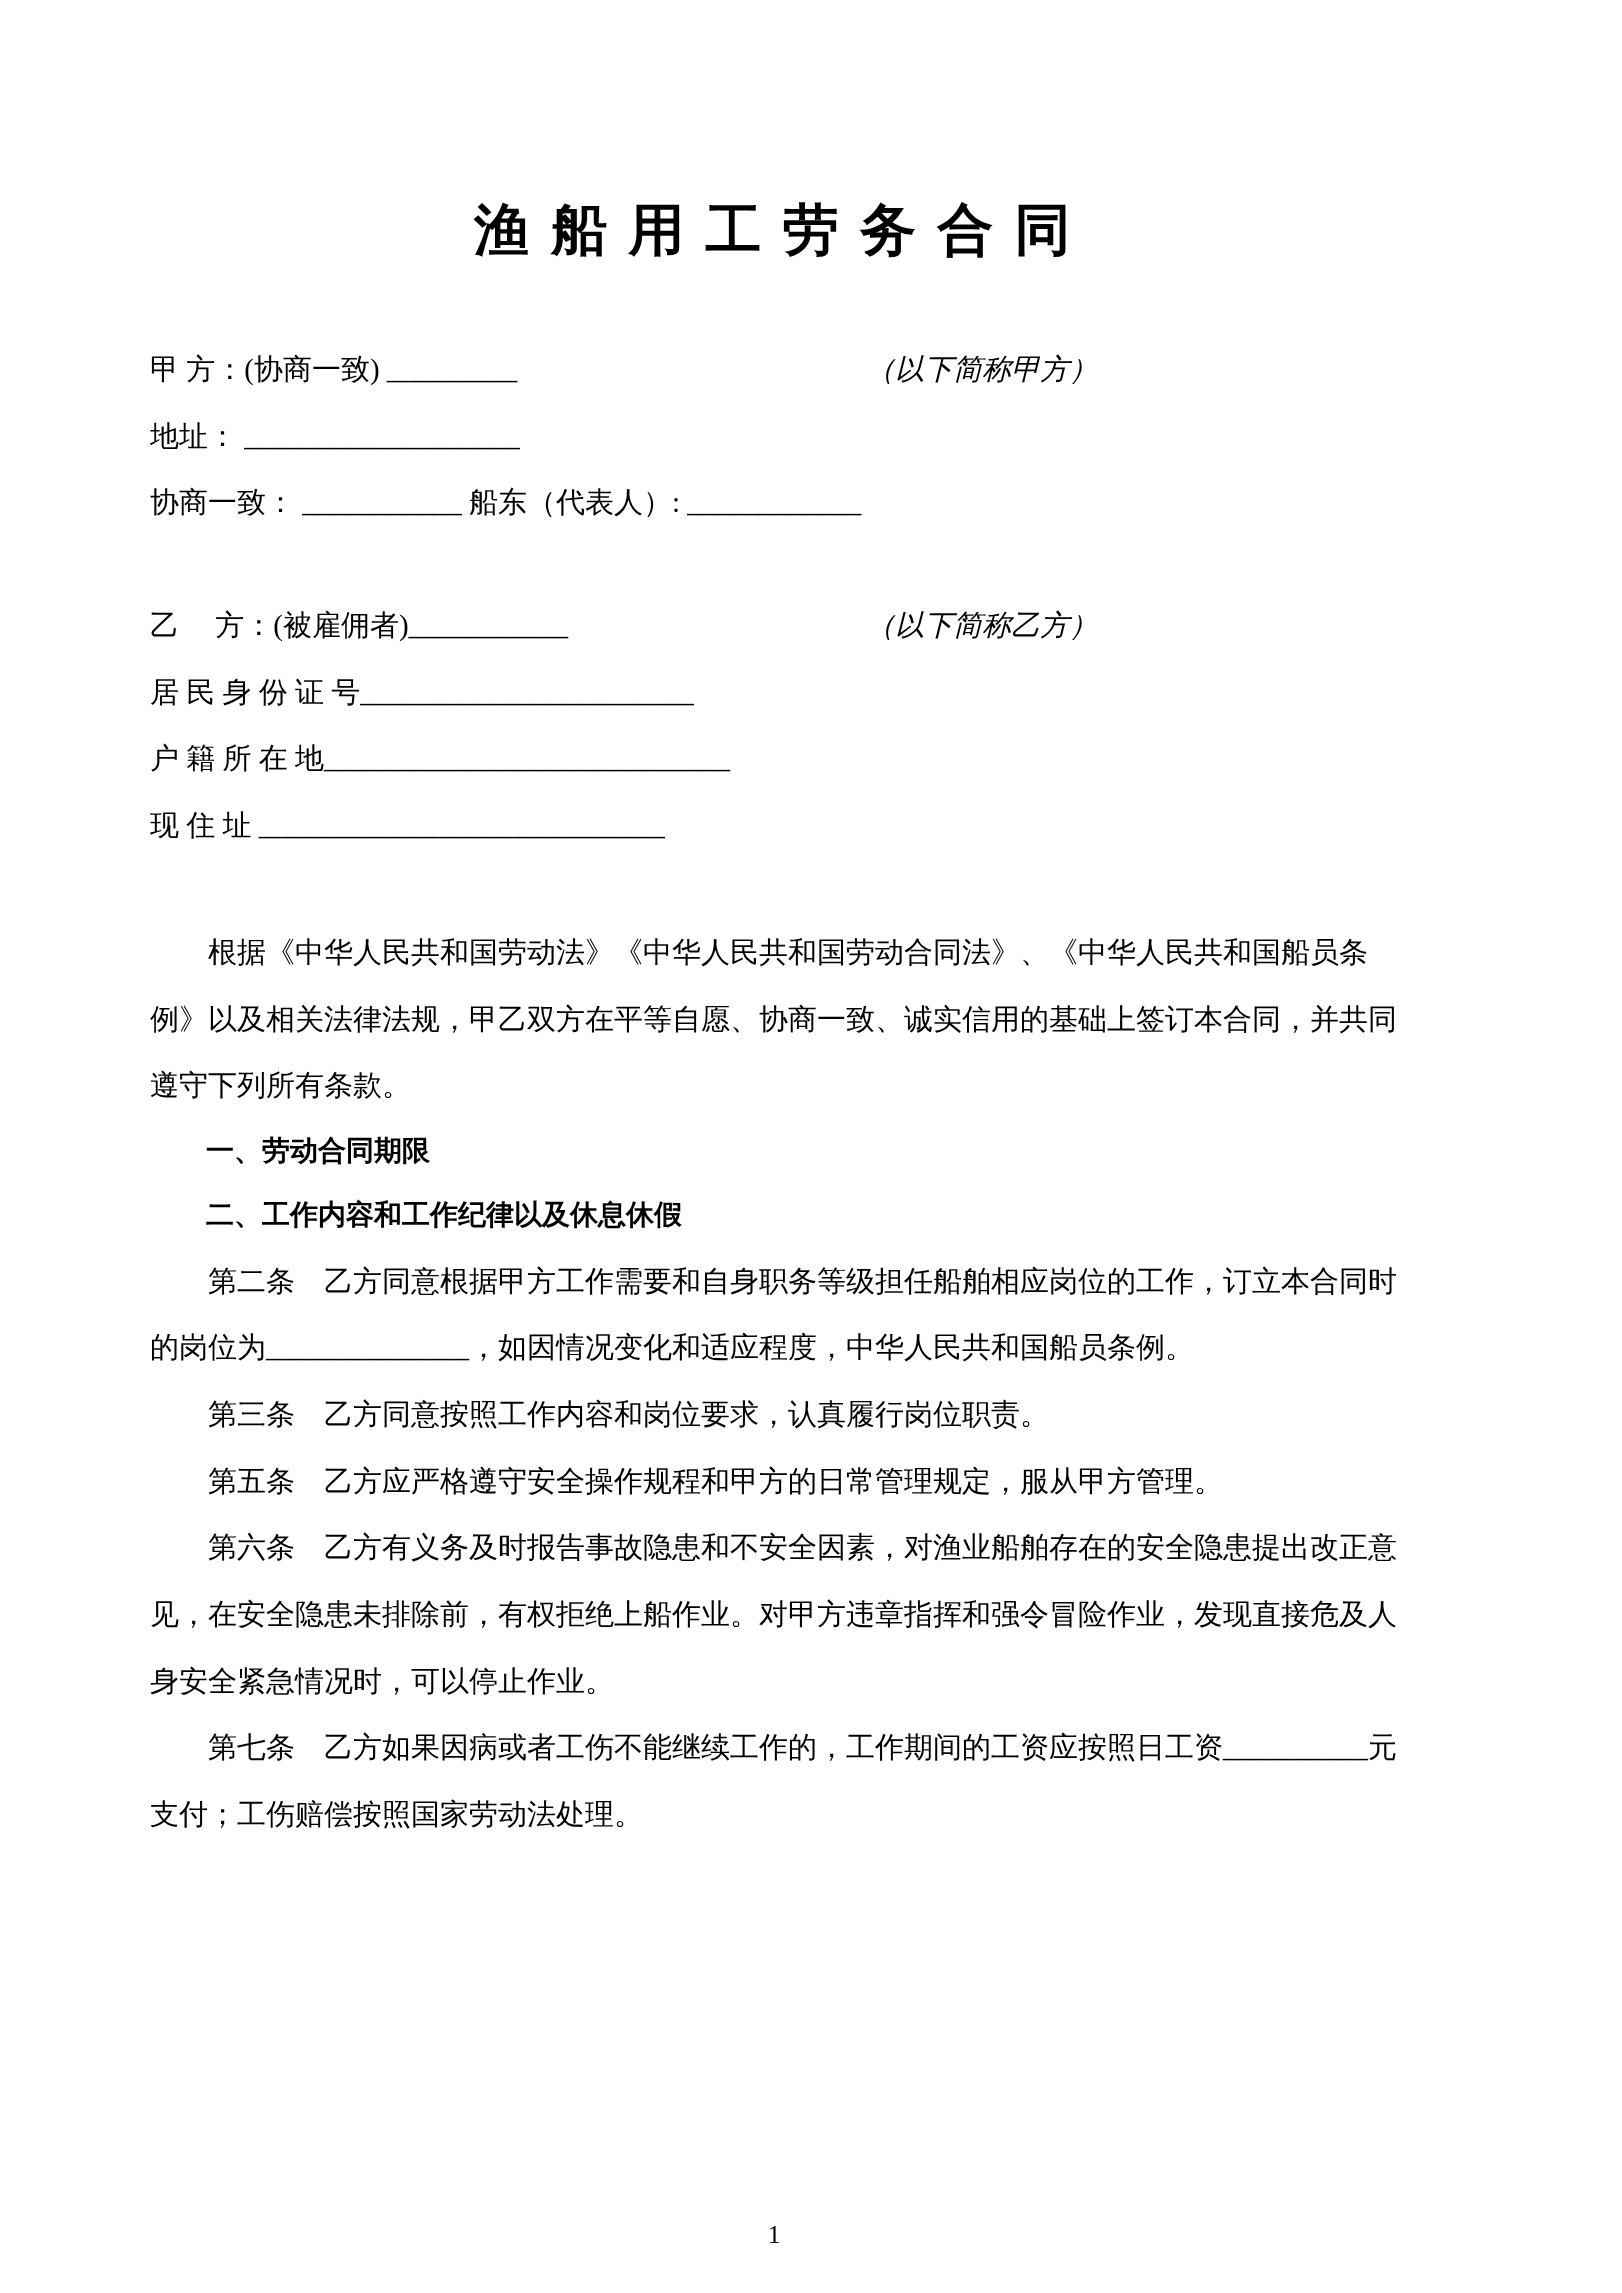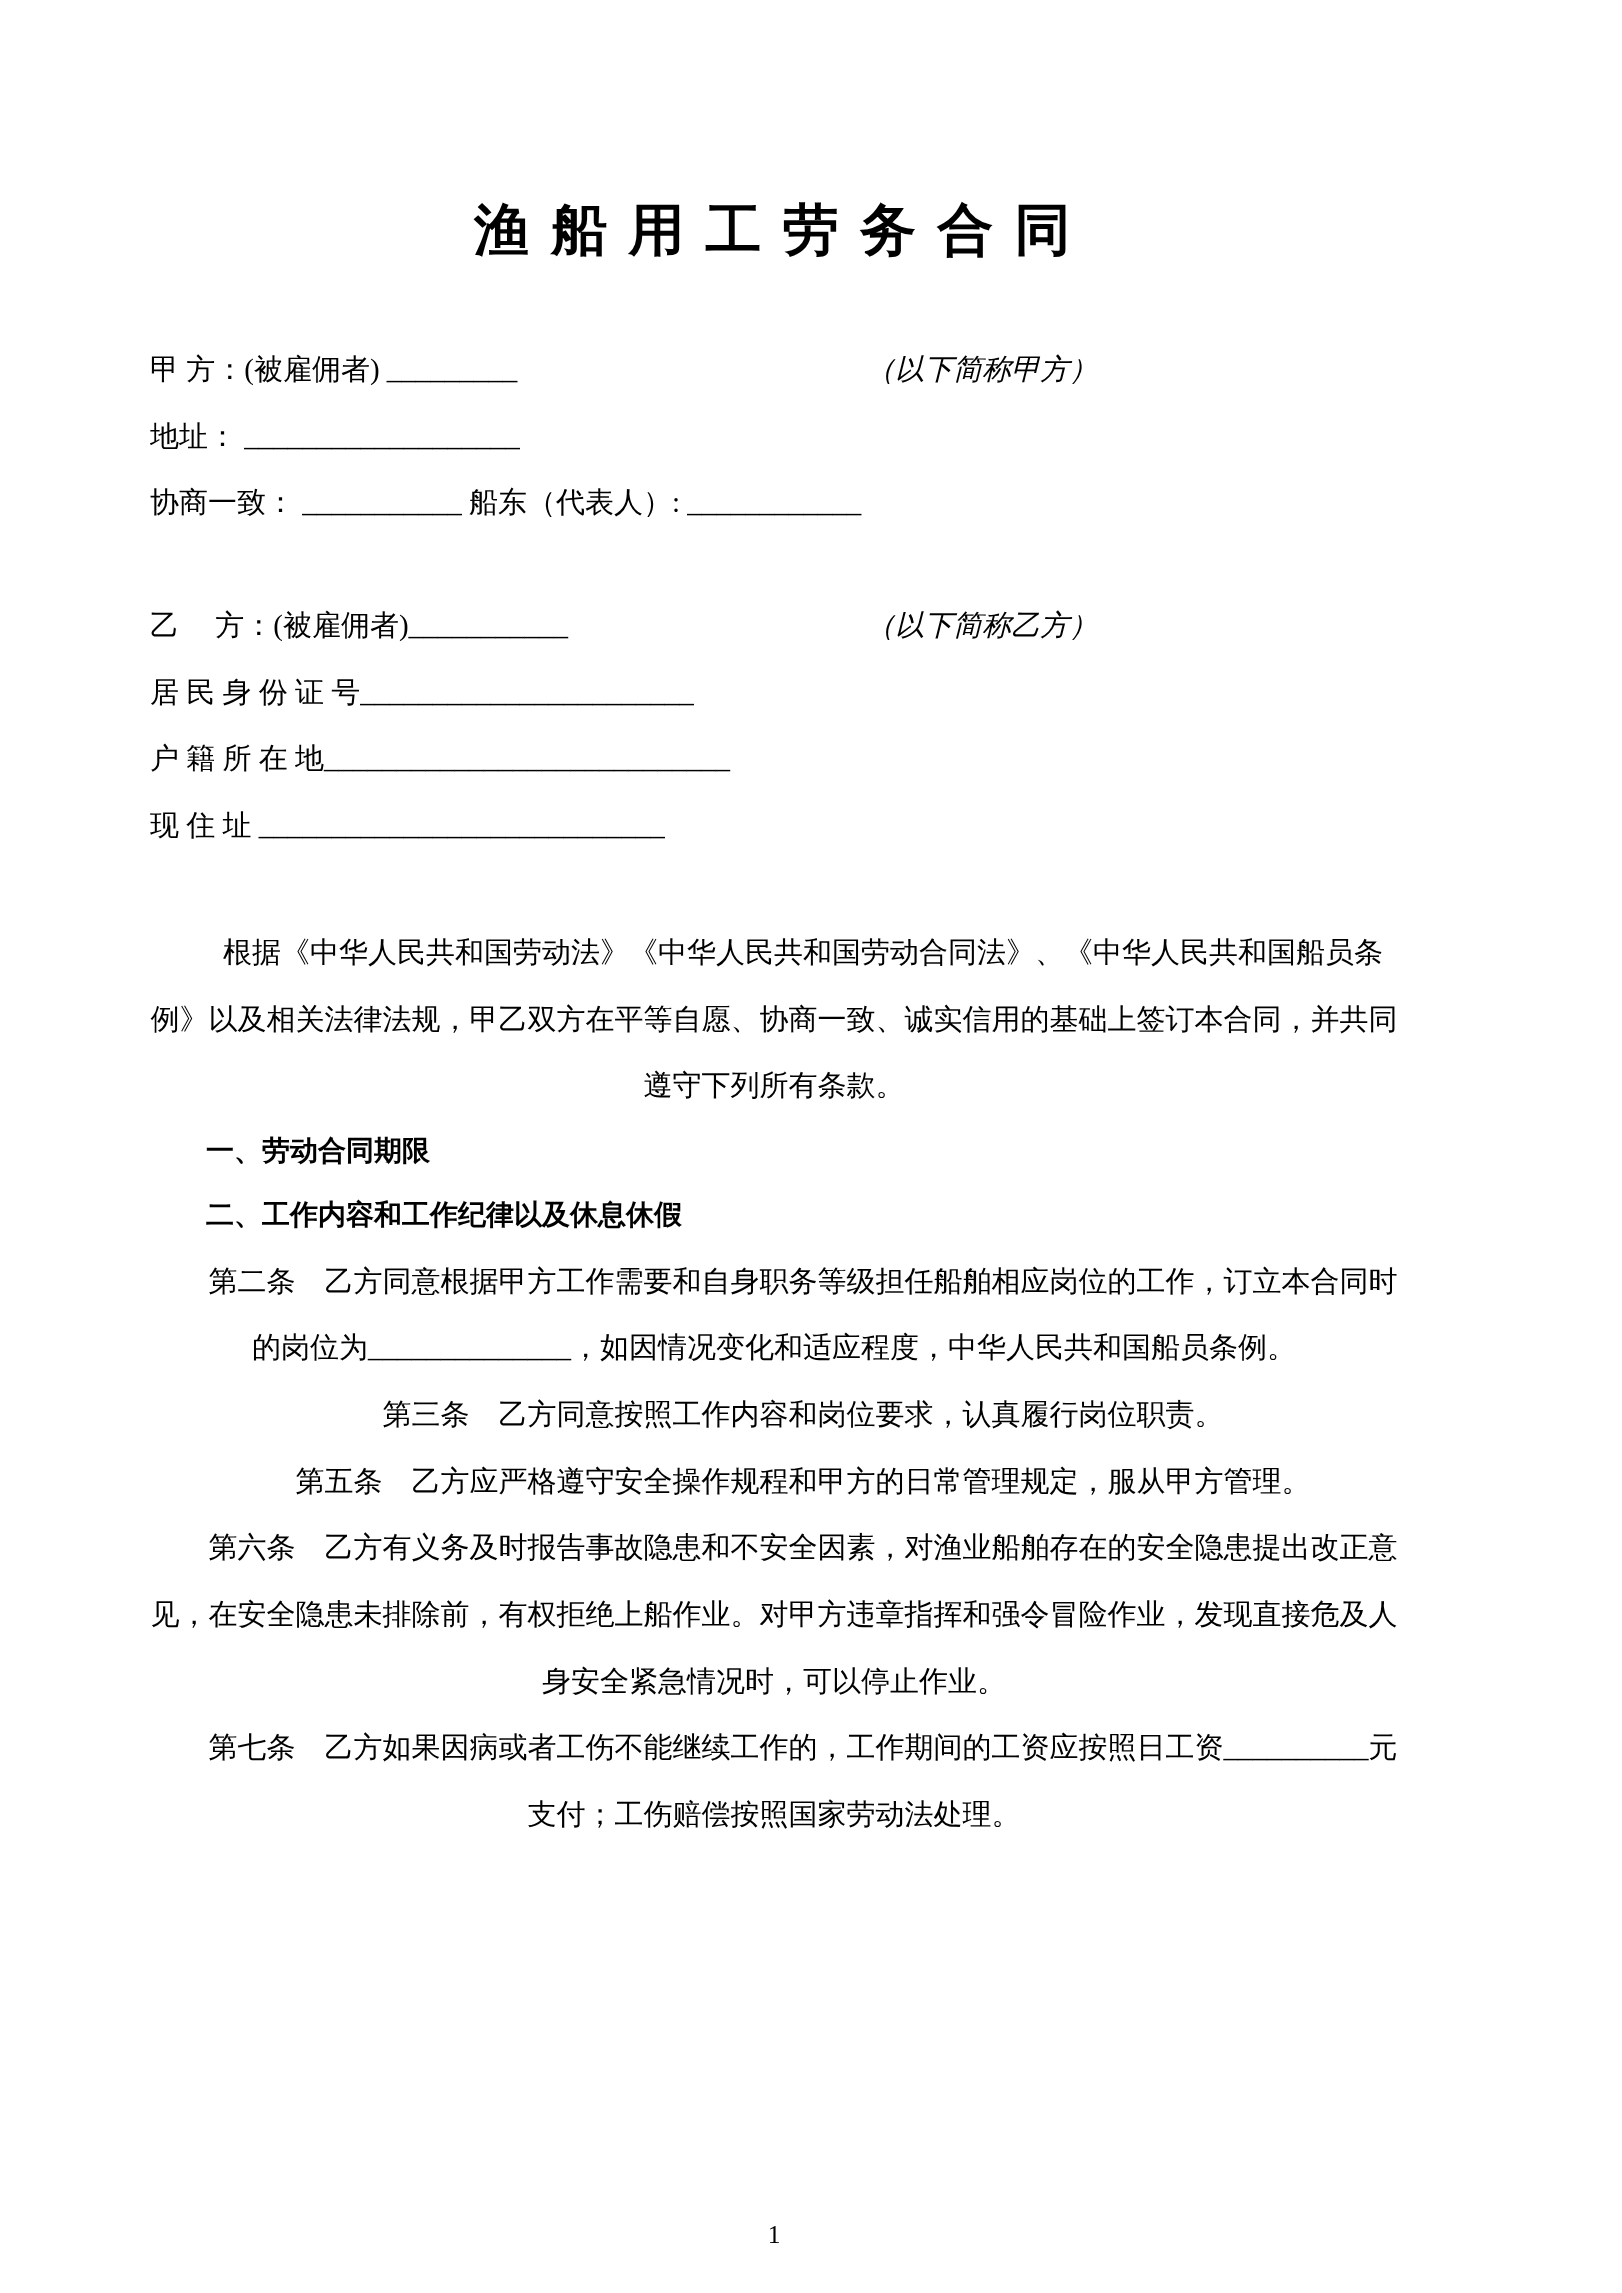--- a/index.html
+++ b/index.html
@@ -34,21 +34,21 @@
     white-space: nowrap;
   }
   .right-note {
     position: absolute;
     left: 716px;
     top: 0;
     font-style: italic;
   }
   .party-b { margin-top: 56px; }
   .body-text { margin-top: 60px; }
-  .para { text-indent: 2em; text-align: center; }
+  .para { text-indent: 2em; }
   .heading {
     text-indent: 2em;
     font-weight: bold;
     font-family: "Liberation Sans", "DejaVu Sans", sans-serif;
     font-size: 28px;
   }
   .page-number {
     position: absolute;
     left: 0;
     right: 0;
@@ -60,21 +60,21 @@
 </style>
 </head>
 <body>
 
 <div class="doc">
 
   <h1 class="title">渔 船 用 工 劳 务 合 同</h1>
 
   <div>
     <div class="field-line">
-      <span>甲  方：(被雇佣者) _________</span>
+      <span>甲  方：(协商一致) _________</span>
       <span class="right-note">（以下简称甲方）</span>
     </div>
     <div class="field-line">
       <span>地址： ___________________</span>
     </div>
     <div class="field-line">
       <span>协商一致： ___________  船东（代表人）: ____________</span>
     </div>
   </div>
 

